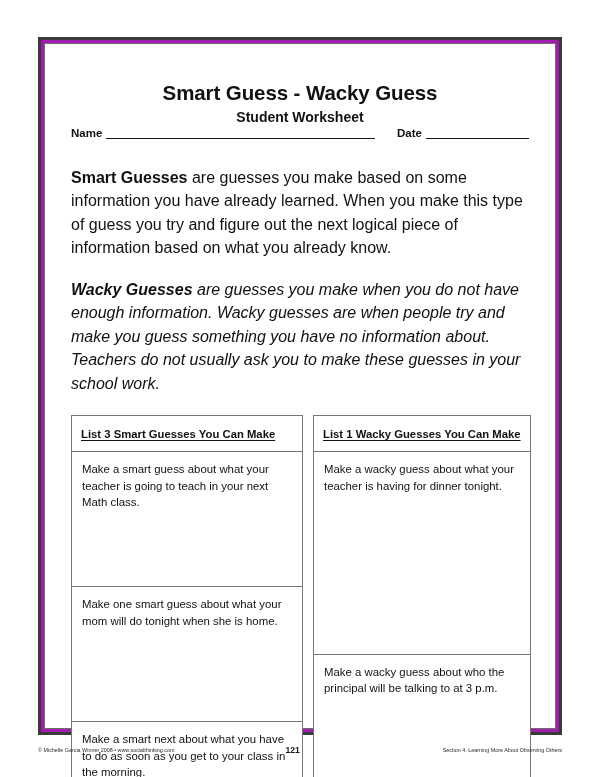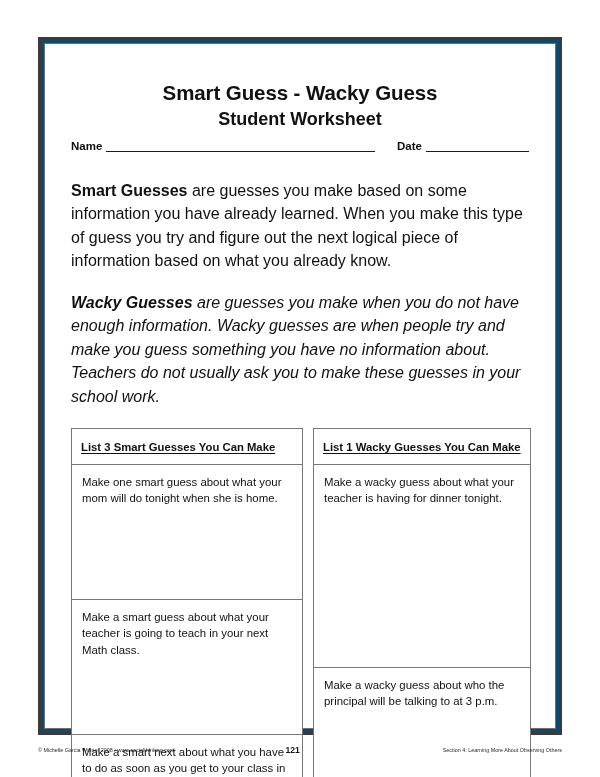--- a/index.html
+++ b/index.html
@@ -19,21 +19,21 @@
 
   
   .page-frame {
     position: absolute;
     left: 38px;
     top: 37px;
     width: 524px;
     height: 698px;
     box-sizing: border-box;
     border: 3px solid #3a3a3a;
-    background: #0c4a6e;
+    background: #a21caf;
   }
   .page-frame-inner {
     position: absolute;
     left: 3px;
     top: 3px;
     right: 3px;
     bottom: 3px;
     box-sizing: border-box;
     border: 1px solid #6f6f6f;
     background: #ffffff;
@@ -55,24 +55,24 @@
     margin-top: 16px;
   }
   .doc-title {
     font-size: 20.5px;
     font-weight: bold;
     letter-spacing: -0.1px;
     line-height: 1.12;
     margin: 0;
   }
   .doc-subtitle {
-    font-size: 18px;
+    font-size: 14px;
     font-weight: bold;
     line-height: 1.2;
-    margin: 4px 0 8px 0;
+    margin: 4px 0 0 0;
   }
 
   
   .namedate-row {
     display: flex;
     align-items: flex-end;
     font-size: 11.5px;
     font-weight: bold;
   }
   .nd-label {
@@ -198,24 +198,24 @@
 
       <p class="para second"><b>Wacky Guesses</b><span> are guesses you make when you do not have enough information. Wacky guesses are when people try and make you guess something you have no information about. Teachers do not usually ask you to make these guesses in your school work.</span></p>
 
       <div class="tables-row">
 
         <div class="table-col left">
           <div class="tbl-header">
             <span class="tbl-header-text">List 3 Smart Guesses You Can Make</span>
           </div>
           <div class="tbl-cell">
+            <div class="tbl-cell-text">Make a smart guess about what your teacher is going to teach in your next Math class.</div>
+          </div>
+          <div class="tbl-cell">
             <div class="tbl-cell-text">Make one smart guess about what your mom will do tonight when she is home.</div>
-          </div>
-          <div class="tbl-cell">
-            <div class="tbl-cell-text">Make a smart guess about what your teacher is going to teach in your next Math class.</div>
           </div>
           <div class="tbl-cell last">
             <div class="tbl-cell-text">Make a smart next about what you have to do as soon as you get to your class in the morning.</div>
           </div>
         </div>
 
         <div class="col-gap"></div>
 
         <div class="table-col right">
           <div class="tbl-header">

